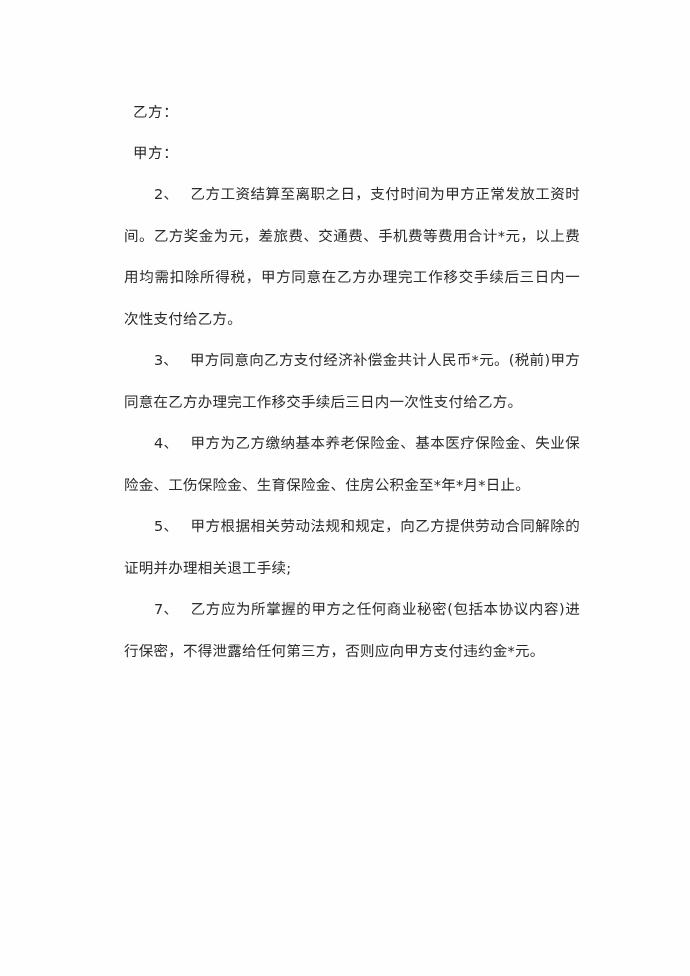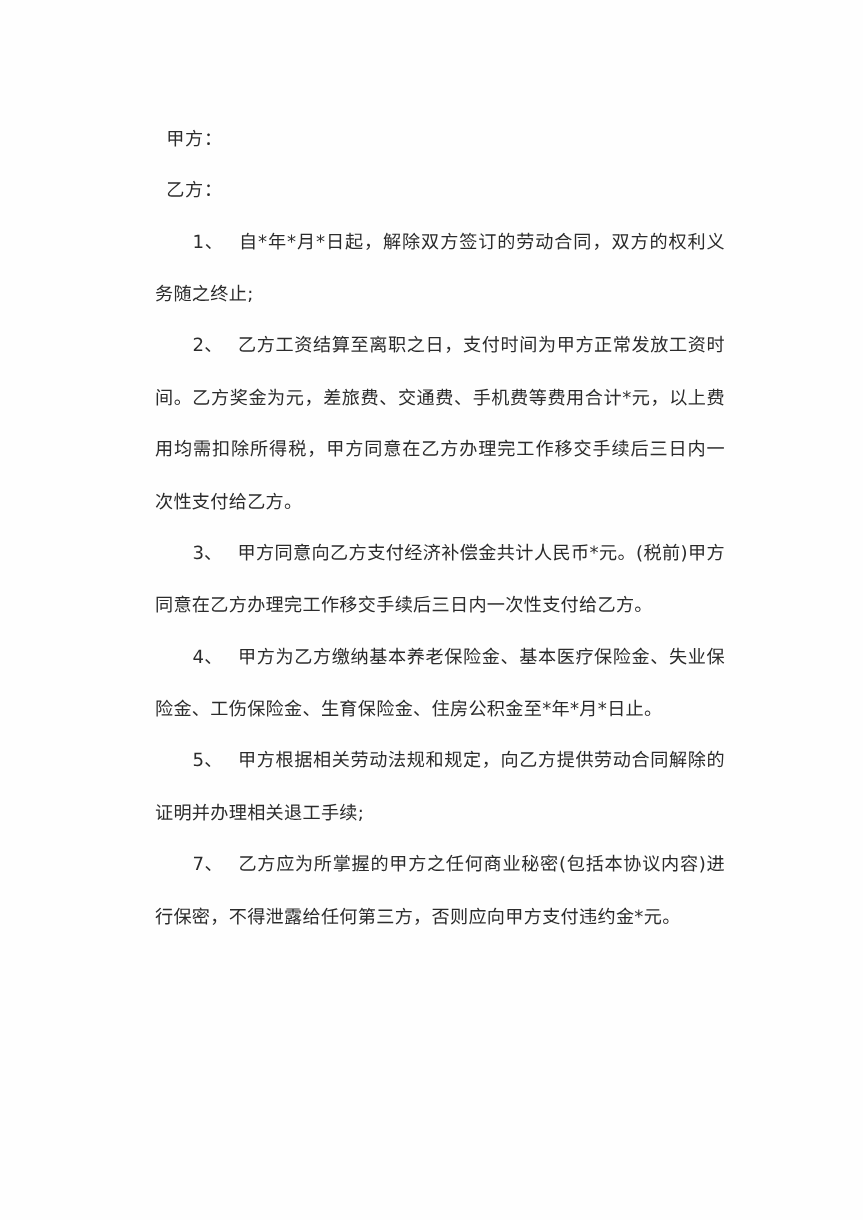--- a/index.html
+++ b/index.html
@@ -70,26 +70,25 @@
     display: inline-block;
     width: 12px;
   }
 </style>
 </head>
 <body>
 
 <div class="page">
   <div class="doc-body">
 
+    <div class="party-line">乙方：</div>
+
     <div class="party-line">甲方：</div>
 
-    <div class="party-line">乙方：</div>
 
-
-    <p class="para clause"><span class="num">1、</span><span class="num-gap"></span><span>自*年*月*日起，解除双方签订的劳动合同，双方的权利义务随之终止;</span></p>
 
     <p class="para clause"><span class="num">2、</span><span class="num-gap"></span><span>乙方工资结算至离职之日，支付时间为甲方正常发放工资时间。乙方奖金为元，差旅费、交通费、手机费等费用合计*元，以上费用均需扣除所得税，甲方同意在乙方办理完工作移交手续后三日内一次性支付给乙方。</span></p>
 
     <p class="para clause"><span class="num">3、</span><span class="num-gap"></span><span>甲方同意向乙方支付经济补偿金共计人民币*元。(税前)甲方同意在乙方办理完工作移交手续后三日内一次性支付给乙方。</span></p>
 
     <p class="para clause"><span class="num">4、</span><span class="num-gap"></span><span>甲方为乙方缴纳基本养老保险金、基本医疗保险金、失业保险金、工伤保险金、生育保险金、住房公积金至*年*月*日止。</span></p>
 
     <p class="para clause"><span class="num">5、</span><span class="num-gap"></span><span>甲方根据相关劳动法规和规定，向乙方提供劳动合同解除的证明并办理相关退工手续;</span></p>
 
 

